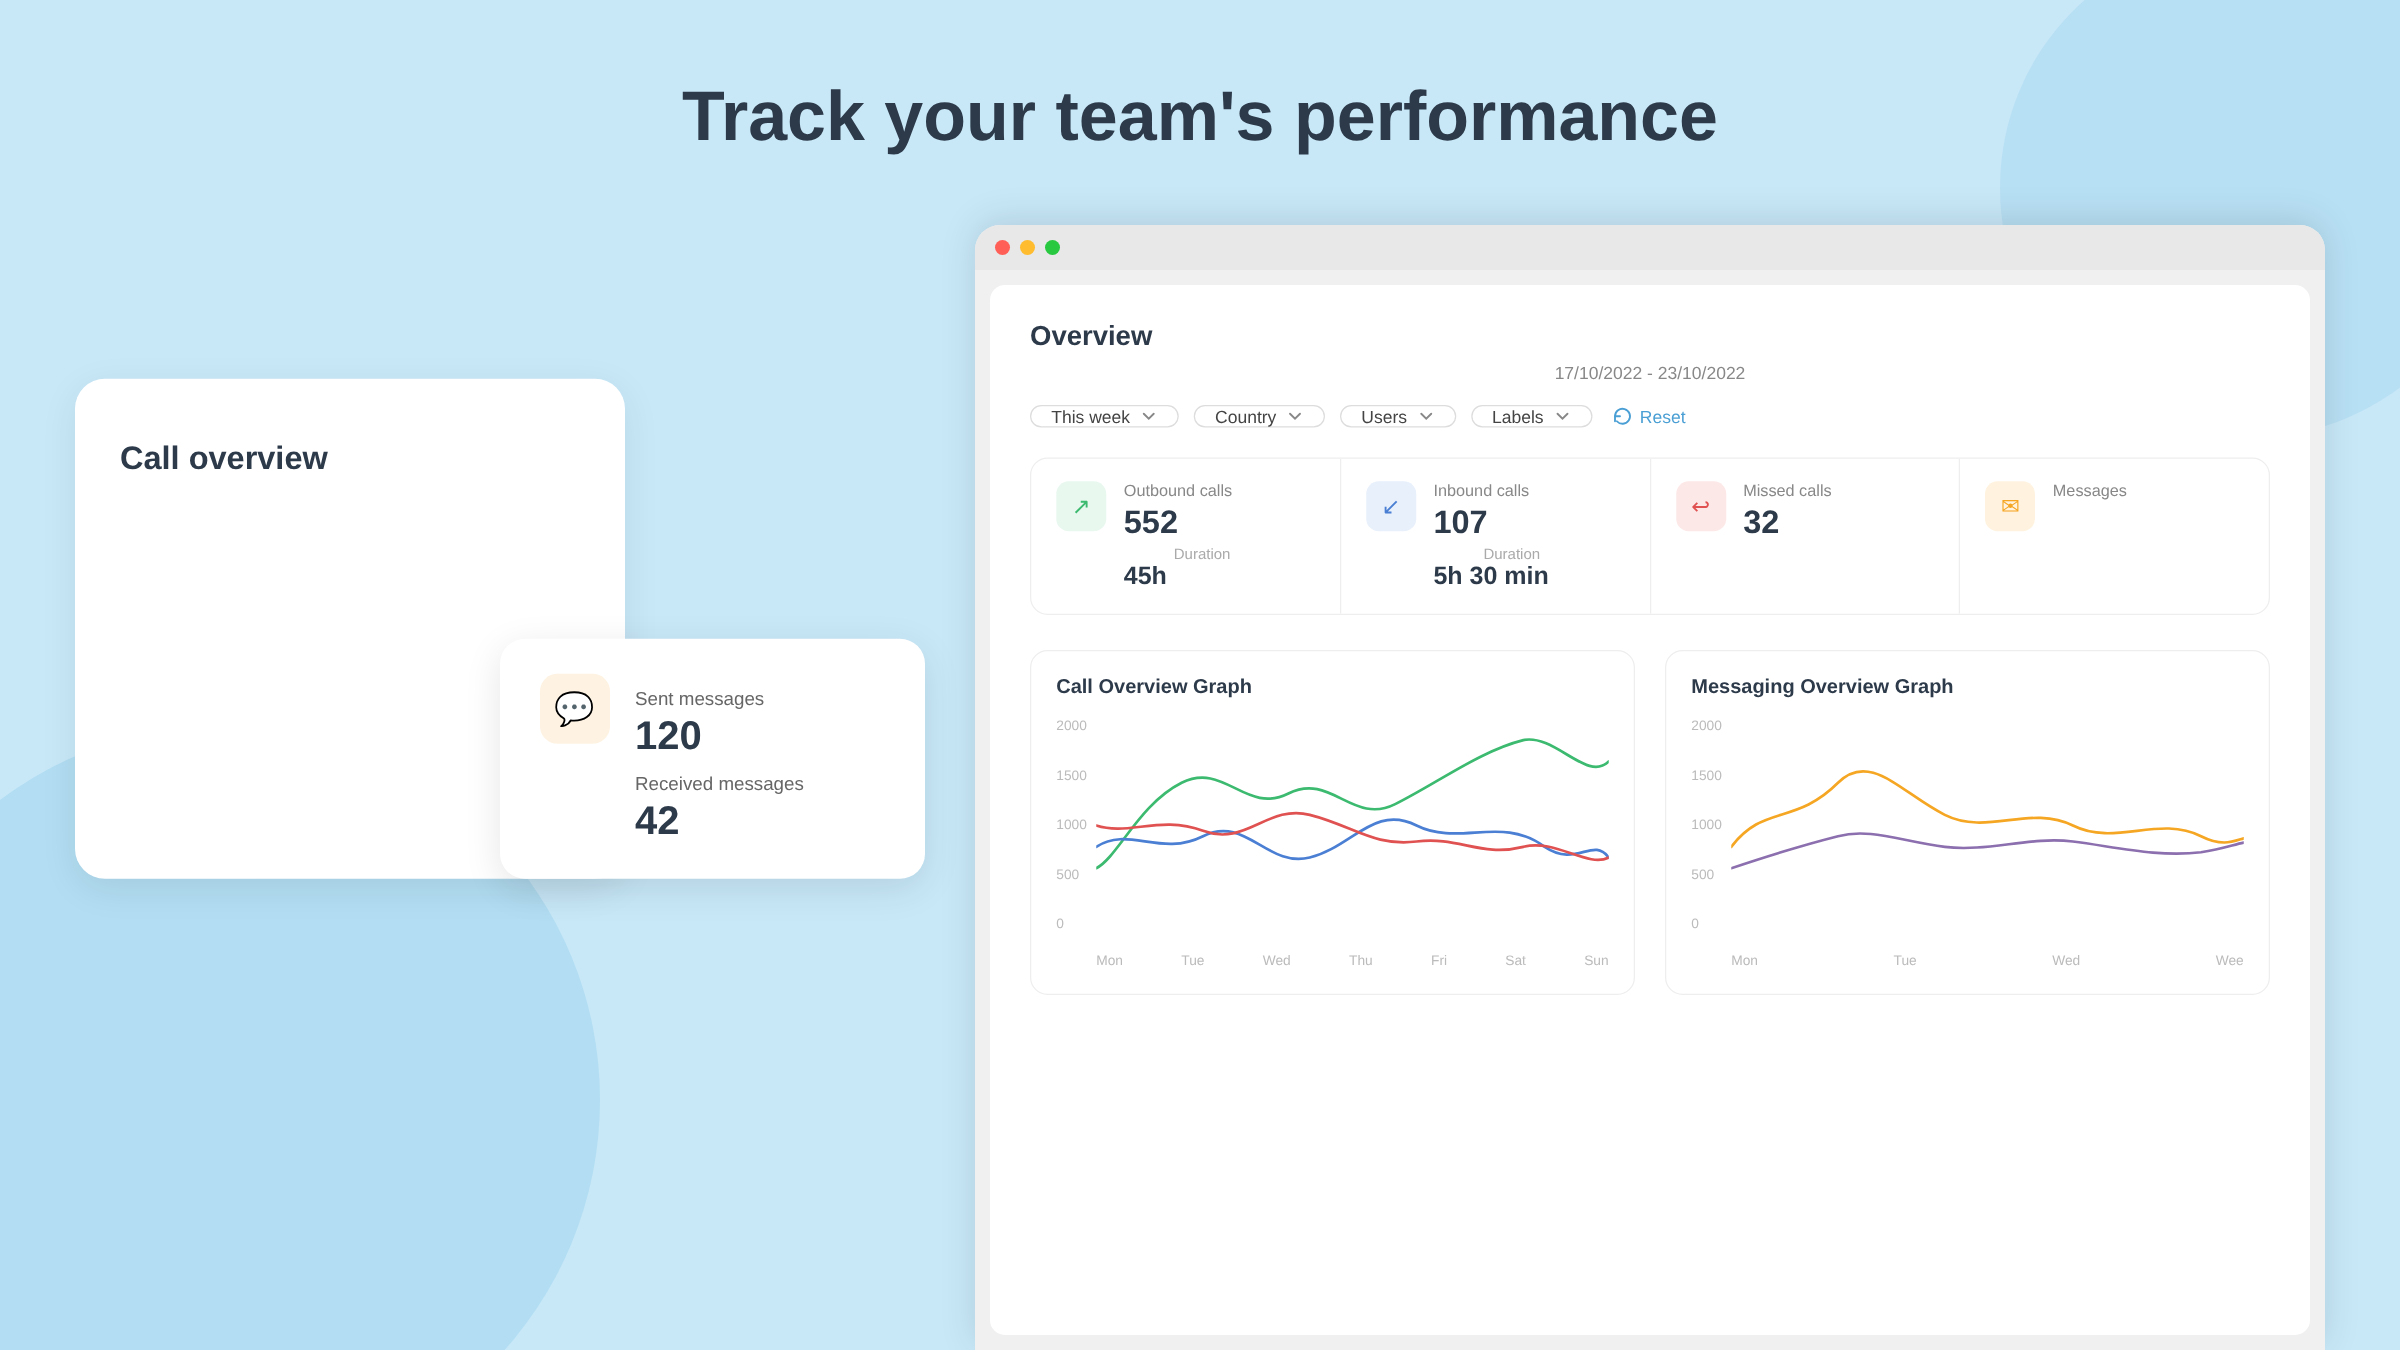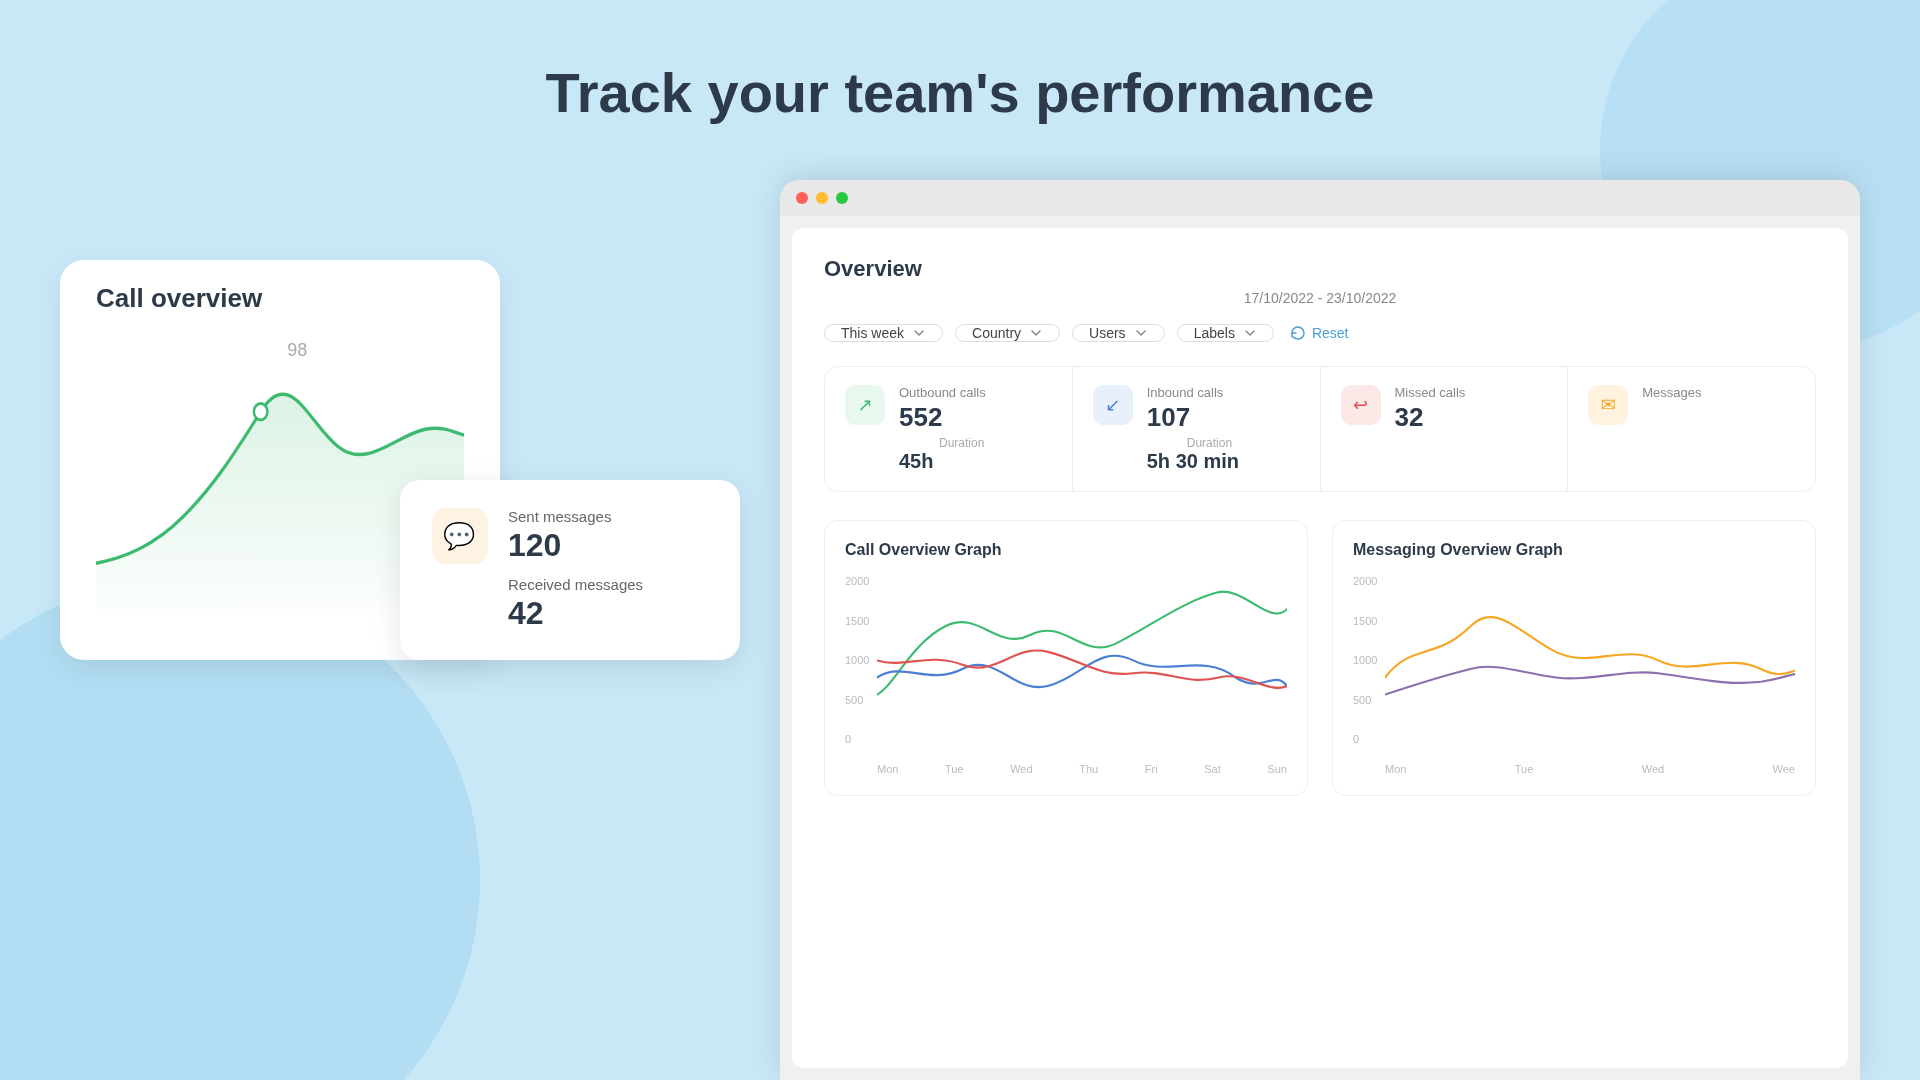--- a/index.html
+++ b/index.html
@@ -63,26 +63,27 @@
       position: relative;
       width: 680px;
       flex-shrink: 0;
       margin-top: 80px;
     }
 
     
     .call-overview-card {
       background: white;
       border-radius: 24px;
-      padding: 23px 36px 0 36px;
+      padding: 48px 36px 0 36px;
       width: 440px;
       height: 400px;
       box-shadow: 0 8px 30px rgba(0,0,0,0.08);
       position: relative;
       overflow: hidden;
+      margin-top: 43px;
     }
     .call-overview-title {
       font-size: 26px;
       font-weight: 700;
       color: #2d3a4a;
       margin-bottom: 16px;
     }
 
     
     .chart-area {
@@ -126,20 +127,21 @@
       justify-content: center;
       flex-shrink: 0;
     }
     .msg-icon {
       font-size: 26px;
     }
     .messages-data .metric-label {
       font-size: 15px;
       color: #666;
       margin-bottom: 2px;
+      margin-top: 12px;
     }
     .messages-data .metric-value-lg {
       font-size: 32px;
       font-weight: 700;
       color: #2d3a4a;
       margin-bottom: 12px;
     }
     .messages-data .metric-label2 {
       font-size: 15px;
       color: #666;
@@ -350,39 +352,20 @@
 <div class="bg-blob-right"></div>
 
 <h1 class="main-heading">Track your team's performance</h1>
 
 <div class="content-area">
 
   <div class="left-panel">
 
     <div class="call-overview-card">
       <div class="call-overview-title">Call overview</div>
-      <div class="chart-area">
-        <span class="chart-peak-label">98</span>
-        
-        <svg class="call-chart-svg" viewBox="0 0 380 240" preserveAspectRatio="none">
-
-          <defs>
-            <linearGradient id="greenGrad" x1="0" y1="0" x2="0" y2="1">
-              <stop offset="0%" stop-color="#3cba6f" stop-opacity="0.18"></stop>
-              <stop offset="100%" stop-color="#3cba6f" stop-opacity="0.02"></stop>
-            </linearGradient>
-          </defs>
-
-          <path d="M0,200 C30,195 60,185 90,160 C120,135 140,110 170,70 C200,30 220,80 250,100 C280,120 310,90 340,85 C360,82 370,88 380,90 L380,240 L0,240 Z" fill="url(#greenGrad)" stroke="none"></path>
-
-          <path d="M0,200 C30,195 60,185 90,160 C120,135 140,110 170,70 C200,30 220,80 250,100 C280,120 310,90 340,85 C360,82 370,88 380,90" fill="none" stroke="#3cba6f" stroke-width="3" stroke-linecap="round" stroke-linejoin="round"></path>
-
-          <circle cx="170" cy="70" r="7" fill="white" stroke="#3cba6f" stroke-width="2.5"></circle>
-        </svg>
-      </div>
     </div>
 
     <div class="messages-card">
       <div class="messages-row">
         <div class="msg-icon-wrap">
           <span class="msg-icon">💬</span>
         </div>
         <div class="messages-data">
           <div class="metric-label" style="font-size: 15px; color: rgb(102, 102, 102); margin-bottom: 2px; display: block;">Sent messages</div>
           <div class="metric-value-lg" style="font-size: 32px; font-weight: 700; color: rgb(45, 58, 74); margin-bottom: 12px; display: block;">120</div>

